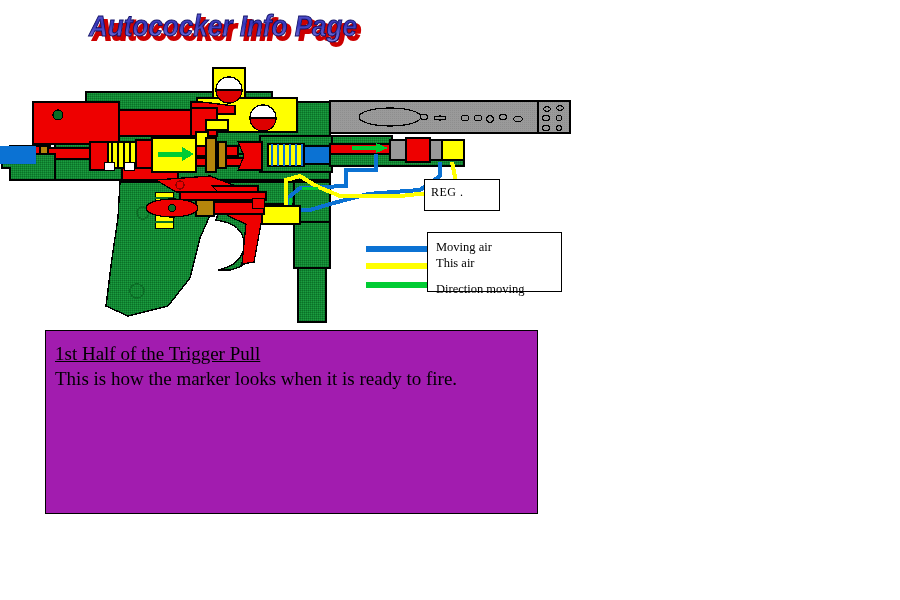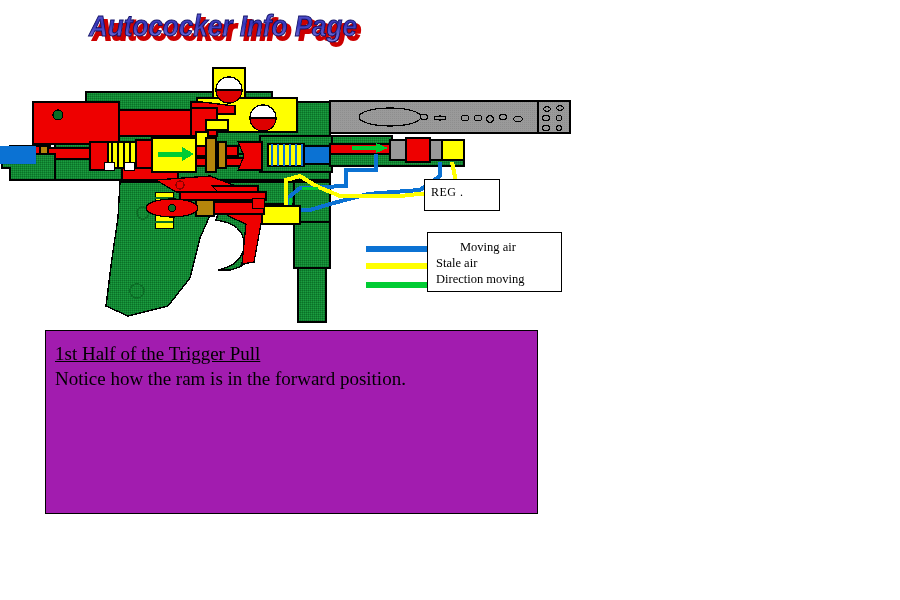--- a/index.html
+++ b/index.html
@@ -25,23 +25,23 @@
   
   #legend{left:366px;top:232px;width:196px;height:60px;}
   #legend .lgbox{position:absolute;left:61px;top:0px;width:133px;height:58px;
                  border:1.5px solid #000;background:#fff;}
   #legend .swatch{position:absolute;left:0px;width:64px;height:6px;}
   #legend .sw1{top:14px;background:#0b72d3;}
   #legend .sw2{top:31px;background:#ffff00;}
   #legend .sw3{top:50px;background:#00cc33;}
   #legend .ltxt{position:absolute;left:70px;font-size:12.5px;line-height:16px;
                 font-family:"Liberation Serif",serif;white-space:nowrap;}
-  #legend .lt1{top:7px;margin-left:24px;}
+  #legend .lt1{top:7px;}
   #legend .lt2{top:23px;}
-  #legend .lt3{top:39px;}
+  #legend .lt3{top:49px;}
 
   
   #desc-box{left:45px;top:330px;width:491px;height:182px;
             border:1.5px solid #000;background:#a21caf;}
   #desc-box .inner{padding:10px 0 0 9px;}
   #desc-box .heading{font-size:19px;line-height:25px;text-decoration:underline;
                      display:inline-block;font-family:"Liberation Serif",serif;}
   #desc-box .line{font-size:19px;line-height:25px;
                   font-family:"Liberation Serif",serif;white-space:nowrap;}
 </style>
@@ -278,22 +278,22 @@
 <div class="abs" id="reg-box">
   <span class="lbl">REG .</span>
 </div>
 
 <div class="abs" id="legend">
   <div class="swatch sw1"></div>
   <div class="swatch sw2"></div>
   <div class="swatch sw3"></div>
   <div class="lgbox"></div>
   <div class="ltxt lt1">Moving air</div>
-  <div class="ltxt lt2">Stale air</div>
+  <div class="ltxt lt2">This air</div>
   <div class="ltxt lt3">Direction moving</div>
 </div>
 
 <div class="abs" id="desc-box">
   <div class="inner">
     <div><span class="heading">1st Half of the Trigger Pull</span></div>
-    <div class="line">Notice how the ram is in the forward position.</div>
+    <div class="line">This is how the marker looks when it is ready to fire.</div>
   </div>
 </div>
 
 </body></html>

